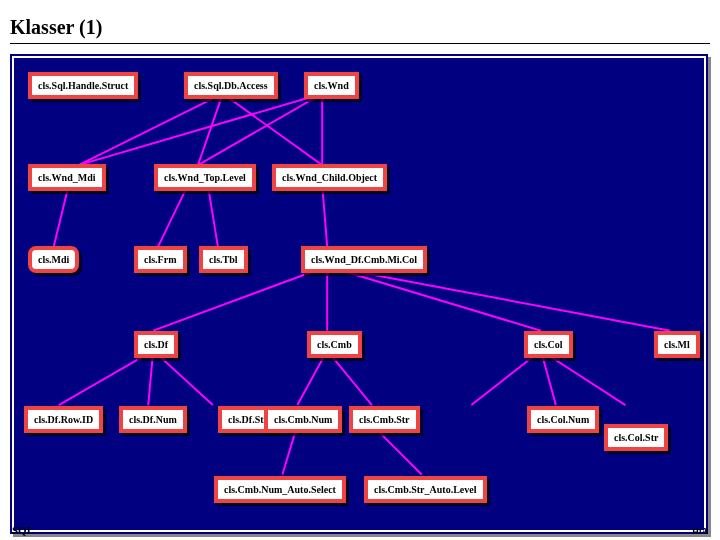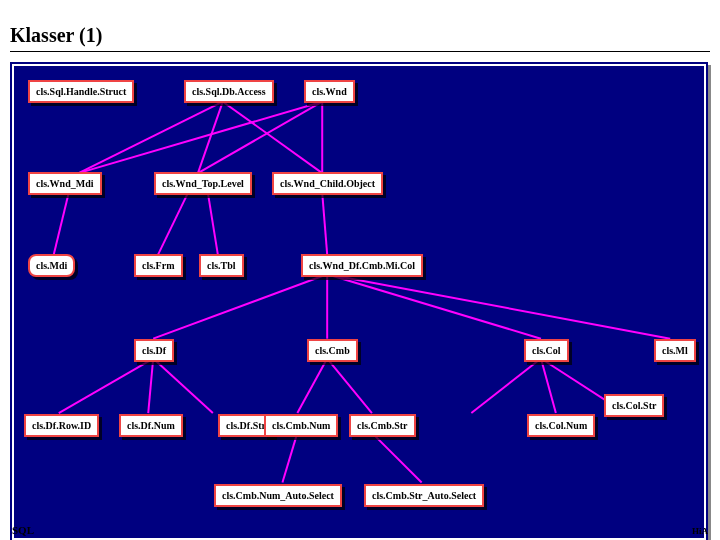--- a/index.html
+++ b/index.html
@@ -6,21 +6,21 @@
   body {
     margin: 0;
     width: 720px;
     height: 540px;
     background: #fff;
     font-family: "Times New Roman", serif;
   }
   .title {
     font-weight: bold;
     font-size: 20px;
-    padding: 24px 10px 4px;
+    padding: 16px 10px 4px;
   }
   .title-underline {
     border-bottom: 1px solid #000;
     margin: 0 10px;
   }
   .canvas-wrap {
     position: relative;
     margin: 10px;
     width: 698px;
     height: 480px;
@@ -41,21 +41,21 @@
   }
   .node {
     position: absolute;
     background: #fff;
     color: #000;
     font-size: 10px;
     font-weight: bold;
     text-align: center;
     white-space: nowrap;
     padding: 4px 6px;
-    border: 2px solid #ef4444;
+    border: 4px solid #ef4444;
     box-shadow: 3px 3px 0 rgba(0,0,0,0.7);
     font-family: "Times New Roman", serif;
   }
   .footer-left {
     position: absolute;
     left: 12px;
     bottom: 4px;
     font-size: 11px;
     font-weight: bold;
   }
@@ -130,22 +130,22 @@
     <div class="node" style="left:293px; top:273px;">cls.Cmb</div>
     <div class="node" style="left:510px; top:273px;">cls.Col</div>
     <div class="node" style="left:640px; top:273px;">cls.Ml</div>
 
     <div class="node" style="left:10px;  top:348px;">cls.Df.Row.ID</div>
     <div class="node" style="left:105px; top:348px;">cls.Df.Num</div>
     <div class="node" style="left:178px; top:348px;margin-left:26px;">cls.Df.Str</div>
     <div class="node" style="left:250px; top:348px;">cls.Cmb.Num</div>
     <div class="node" style="left:335px; top:348px;">cls.Cmb.Str</div>
     <div class="node" style="left:513px; top:348px;">cls.Col.Num</div>
-    <div class="node" style="left:590px; top:328px;">cls.Col.Str</div>
+    <div class="node" style="left:590px; top:366px;">cls.Col.Str</div>
 
     <div class="node" style="left:200px; top:418px;text-align:right;">cls.Cmb.Num_Auto.Select</div>
-    <div class="node" style="left:350px; top:418px;">cls.Cmb.Str_Auto.Select</div>
+    <div class="node" style="left:350px; top:418px;">cls.Cmb.Str_Auto.Level</div>
 
   </div>
 </div>
 
 <div class="footer-left">SQL</div>
 <div class="footer-right">HiA</div>
 
 </body></html>

